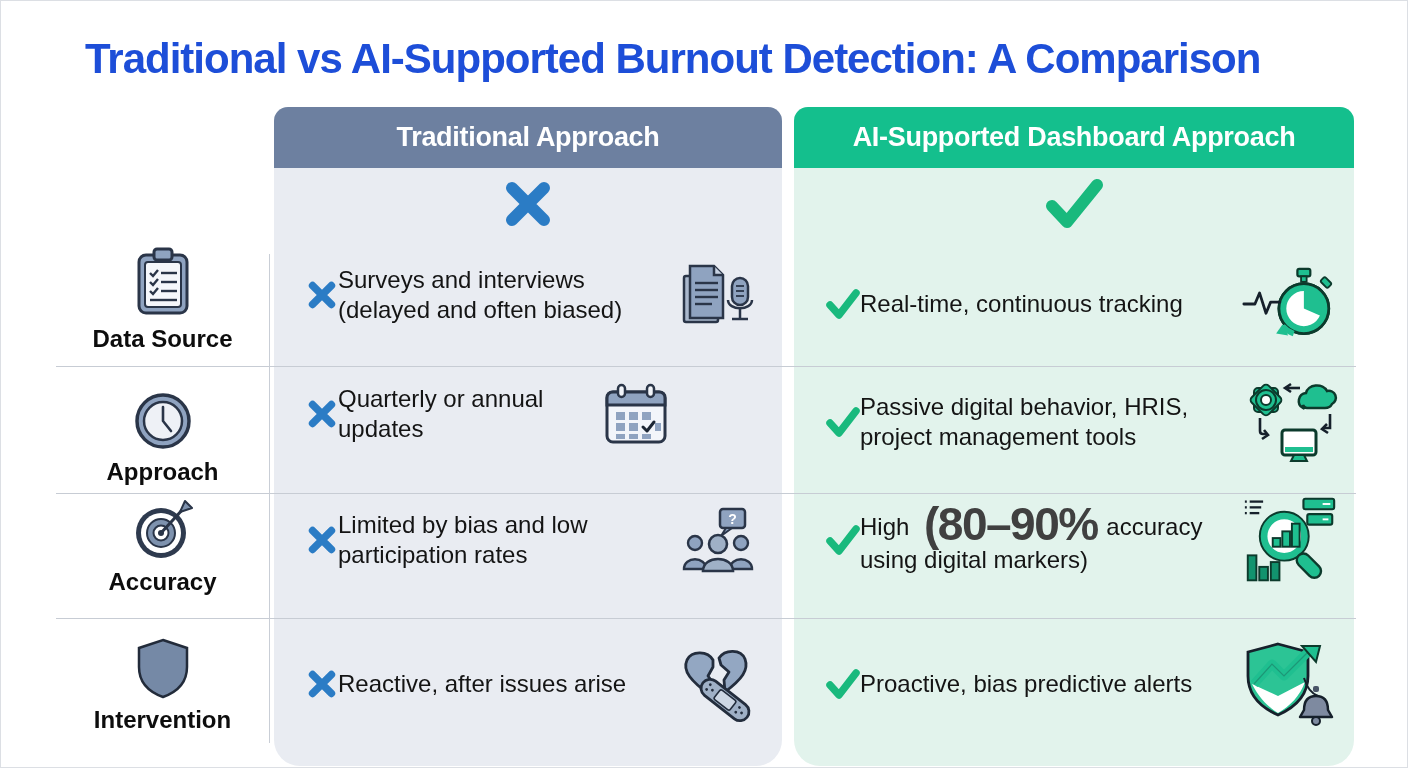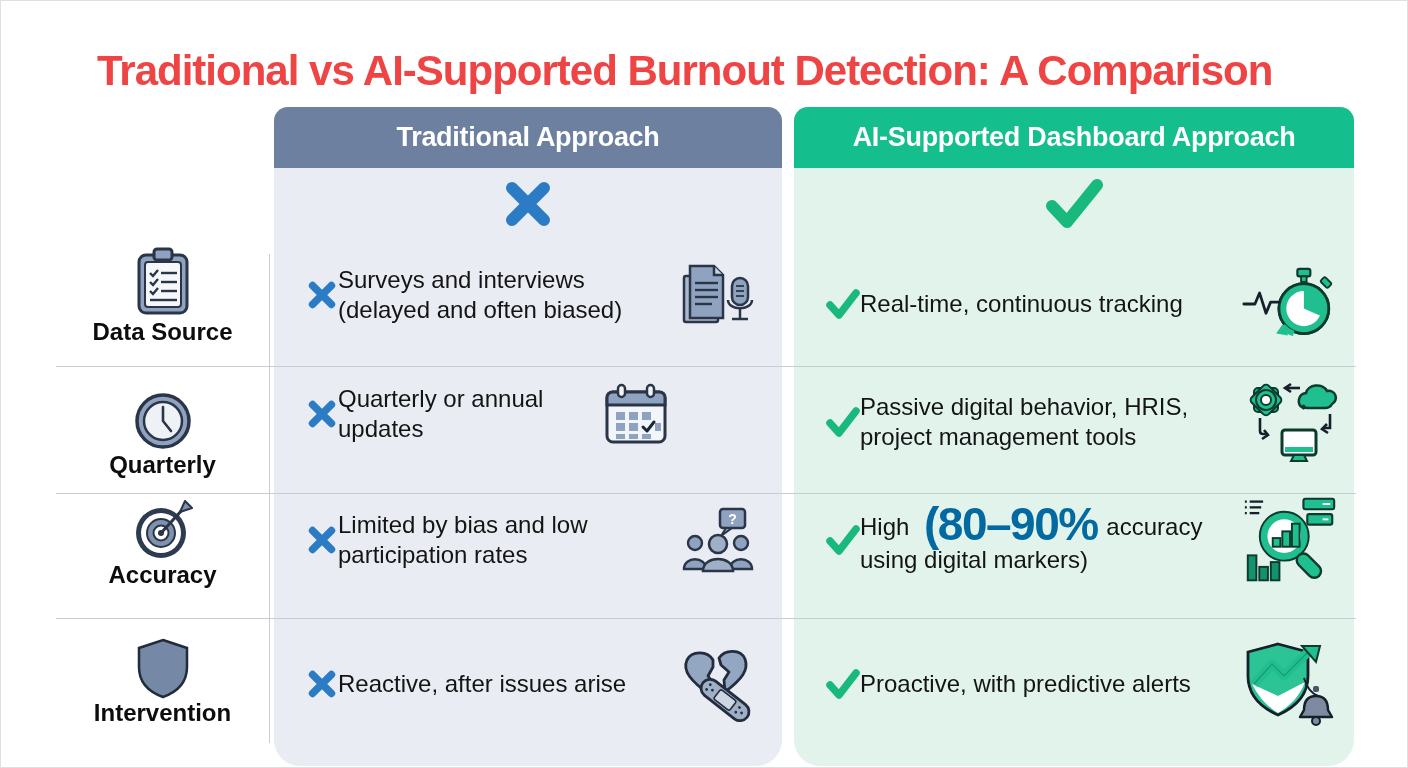--- a/index.html
+++ b/index.html
@@ -1,44 +1,44 @@
 <!DOCTYPE html>
 <html><head>
 <meta charset="utf-8">
 <style>
   html,body{margin:0;padding:0;background:#fff;}
   .page{position:relative;width:1408px;height:768px;background:#ffffff;
         font-family:"Liberation Sans",sans-serif;overflow:hidden;
         border:1px solid #dcdfe4;box-sizing:border-box;}
-  .title{position:absolute;left:84px;top:34px;margin:12px;font-size:42px;font-weight:700;
-         letter-spacing:-1px;color:#ef4444;white-space:nowrap;}
+  .title{position:absolute;left:84px;top:34px;margin:0;font-size:42px;font-weight:700;
+         letter-spacing:-1px;color:#1d4ed8;white-space:nowrap;}
   
   .hline{position:absolute;left:55px;width:1300px;height:1px;background:#c7ccd4;z-index:6;}
   .vline{position:absolute;left:268px;top:253px;width:1px;height:489px;background:#c9ced6;z-index:6;}
   
   .label-cell{position:absolute;left:55px;width:213px;display:flex;flex-direction:column;
-              align-items:center;z-index:4;}
+              align-items:center;gap:7px;z-index:4;}
   .label-text{font-size:24px;font-weight:700;color:#0d0d0d;}
   
   .panel{position:absolute;top:106px;display:flex;flex-direction:column;
          border-radius:14px 14px 26px 26px;overflow:hidden;z-index:2;}
   .panel.trad{left:273px;width:508px;background:#e9ecf2;}
   .panel.ai{left:793px;width:560px;background:#e2f3ec;}
   .panel-header{height:61px;flex:none;display:flex;align-items:center;justify-content:center;
                 color:#ffffff;font-size:27px;font-weight:700;letter-spacing:-.3px;}
   .trad .panel-header{background:#6d80a0;}
   .ai .panel-header{background:#14bf8d;}
   .markrow{height:72px;flex:none;display:flex;align-items:center;justify-content:center;}
   .cell{display:flex;align-items:center;padding:0 16px 0 32px;flex:none;}
   .c1{height:110px}.c2{height:127px}.c3{height:125px}.c4{height:164px}
   .cell-text{flex:1;font-size:24px;color:#141414;line-height:1.25;}
   .narrow{max-width:250px;}
   .cell-icon{width:96px;flex:none;display:flex;align-items:center;justify-content:center;}
   .bullet{flex:none;display:flex;}
-  .big-green{font-size:46px;font-weight:700;color:#0369a1;letter-spacing:-1.5px;
+  .big-green{font-size:46px;font-weight:700;color:#404040;letter-spacing:-1.5px;
              line-height:.9;vertical-align:-5px;margin:0 2px 0 8px;white-space:nowrap;}
   svg{display:block;}
 </style>
 </head>
 <body>
 
 <div class="page">
 
   <h1 class="title">Traditional vs AI-Supported Burnout Detection: A Comparison</h1>
 
@@ -68,21 +68,21 @@
   </div>
 
   <div class="label-cell" style="top:390px">
     <span>
       <svg width="60" height="60" viewBox="0 0 60 60">
         <circle cx="30" cy="30" r="26" fill="#8fa3c0" stroke="#2a3548" stroke-width="3.5"></circle>
         <circle cx="30" cy="30" r="19" fill="#eef1f6" stroke="#2a3548" stroke-width="2.5"></circle>
         <path d="M30 30 V16 M30 30 L38 40" stroke="#2a3548" stroke-width="2.6" stroke-linecap="round" fill="none"></path>
       </svg>
     </span>
-    <span class="label-text">Quarterly</span>
+    <span class="label-text">Approach</span>
   </div>
 
   <div class="label-cell" style="top:496px">
     <span>
       <svg width="64" height="64" viewBox="0 0 64 64">
         <circle cx="30" cy="36" r="25" fill="#2e3a4e"></circle>
         <circle cx="30" cy="36" r="20" fill="#ffffff"></circle>
         <circle cx="30" cy="36" r="14" fill="#7e92ae" stroke="#2a3548" stroke-width="2"></circle>
         <circle cx="30" cy="36" r="7.5" fill="#ffffff" stroke="#2a3548" stroke-width="2"></circle>
         <circle cx="30" cy="36" r="3" fill="#2a3548"></circle>
@@ -331,21 +331,21 @@
         </svg>
       </div>
     </div>
 
     <div class="cell c4">
       <span class="bullet">
         <svg width="34" height="30" viewBox="0 0 34 30">
             <path d="M4 16 L13 26 L30 4" fill="none" stroke="#19b97d" stroke-width="7.5" stroke-linecap="round" stroke-linejoin="round"></path>
           </svg>
       </span>
-      <div class="cell-text">Proactive, with predictive alerts</div>
+      <div class="cell-text">Proactive, bias predictive alerts</div>
       <div class="cell-icon">
         <svg width="96" height="92" viewBox="0 0 96 92">
           <path d="M36 6 L66 14 V38 C66 57 54 69 36 77 C18 69 6 57 6 38 V14 Z" fill="#2cc495" stroke="#16202b" stroke-width="2.8"></path>
           <path d="M10 46 C18 62 28 70 36 75 C48 68 58 58 63 44 L36 58 Z" fill="#ffffff"></path>
           <path d="M12 46 L30 26 L42 38 L66 14" fill="none" stroke="#1fbf90" stroke-width="9" stroke-linejoin="round"></path>
           <path d="M12 46 L30 26 L42 38 L66 14" fill="none" stroke="#16202b" stroke-width="1.2" opacity=".25"></path>
           <path d="M60 8 l18 0 -4 16 z" fill="#1fbf90" stroke="#0c3a2c" stroke-width="2"></path>
           <path d="M62 40 q4 14 14 18" fill="none" stroke="#16202b" stroke-width="2"></path>
           <rect x="71" y="48" width="6" height="6" rx="2" fill="#4a5568"></rect>
           <path d="M62 72 q0-14 12-14 q12 0 12 14 l4 7 h-32 z" fill="#7e8aa0" stroke="#16202b" stroke-width="2.5" stroke-linejoin="round"></path>

